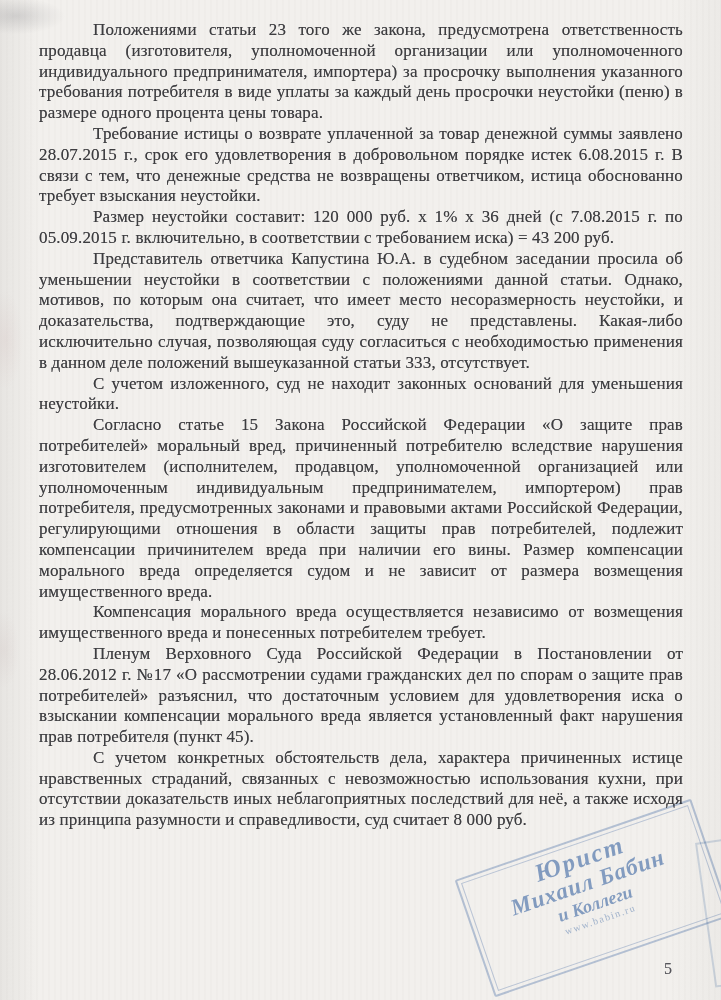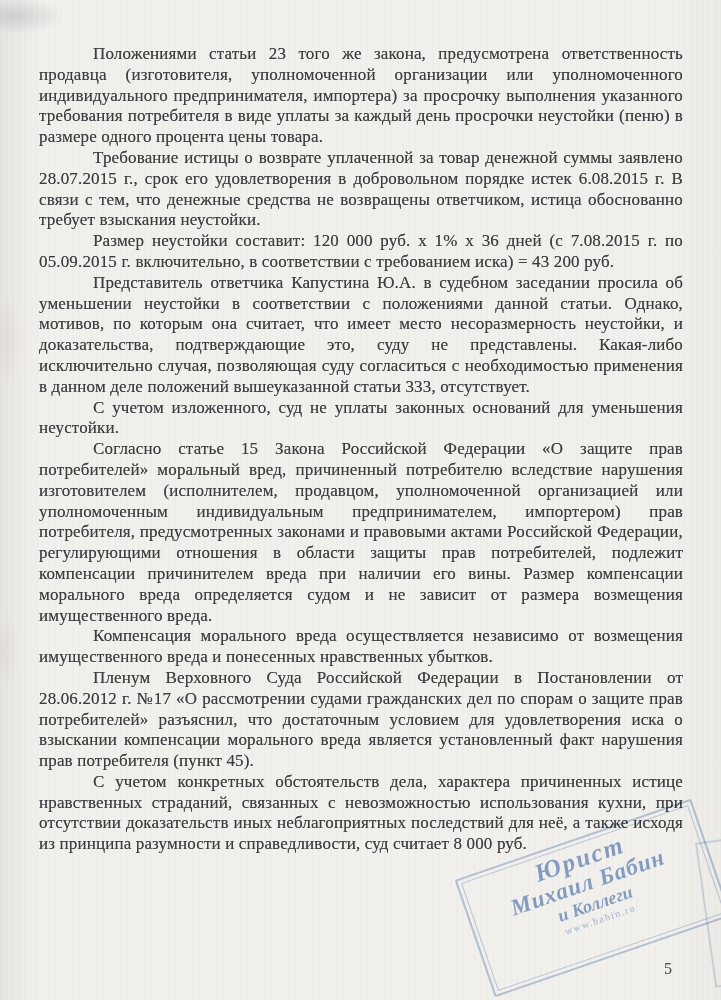--- a/index.html
+++ b/index.html
@@ -14,21 +14,21 @@
     overflow:hidden;
     background-color:#f1efec;
     background-image:
       radial-gradient(ellipse 70px 26px at 16px 16px, rgba(110,110,115,0.22), transparent 70%),
       radial-gradient(ellipse 26px 70px at 5px 340px, rgba(185,145,145,0.12), transparent 70%),
       radial-gradient(ellipse 22px 55px at 4px 650px, rgba(165,135,135,0.10), transparent 70%),
       repeating-linear-gradient(90deg, rgba(120,110,100,0.022) 0 2px, rgba(255,255,255,0) 2px 6px),
       linear-gradient(90deg, #e7e5e2 0px, #f2f0ed 40px, #f2f0ed 670px, #eceae7 721px);
   }
   .text-block {
-    position:absolute; left:39px; top:44px; width:644px;
+    position:absolute; left:39px; top:20px; width:644px;
     color:#3d3d40;
     font-size:17px; line-height:20.8px;
     text-align:justify;
     text-shadow:0 0 0.5px rgba(70,70,75,0.65);
     letter-spacing:0.15px;
   }
   .text-block p { margin:0; text-indent:54px; }
 
   .stamp {
     position:absolute; left:468px; top:836px;
@@ -72,23 +72,23 @@
 </head>
 <body>
 
 <div class="page">
 
   <div class="text-block">
     <p>Положениями статьи 23 того же закона, предусмотрена ответственность продавца (изготовителя, уполномоченной организации или уполномоченного индивидуального предпринимателя, импортера) за просрочку выполнения указанного требования потребителя в виде уплаты  за каждый день просрочки неустойки (пеню) в размере одного процента цены товара.</p>
     <p>Требование истицы о возврате уплаченной за товар денежной суммы заявлено 28.07.2015 г., срок его удовлетворения в добровольном порядке истек 6.08.2015 г. В связи с тем, что денежные средства не возвращены ответчиком, истица обоснованно требует взыскания неустойки.</p>
     <p>Размер неустойки составит: 120 000 руб. х 1% х 36 дней (с 7.08.2015 г. по 05.09.2015 г. включительно, в соответствии с требованием иска) = 43 200 руб.</p>
     <p>Представитель ответчика Капустина Ю.А. в судебном заседании просила об уменьшении неустойки в соответствии с положениями данной статьи. Однако, мотивов, по которым она считает, что имеет место несоразмерность неустойки, и доказательства, подтверждающие это, суду не представлены. Какая-либо исключительно случая, позволяющая суду согласиться с необходимостью применения в данном деле положений вышеуказанной статьи 333, отсутствует.</p>
-    <p>С учетом изложенного, суд не уплаты законных оснований для уменьшения неустойки.</p>
+    <p>С учетом изложенного, суд не находит законных оснований для уменьшения неустойки.</p>
     <p>Согласно статье 15 Закона Российской Федерации «О защите прав потребителей» моральный вред, причиненный потребителю вследствие нарушения изготовителем (исполнителем, продавцом, уполномоченной организацией или уполномоченным индивидуальным предпринимателем, импортером) прав потребителя, предусмотренных законами и правовыми актами Российской Федерации, регулирующими отношения в области защиты прав потребителей, подлежит компенсации причинителем вреда при наличии его вины. Размер компенсации морального вреда определяется судом и не зависит от размера возмещения имущественного вреда.</p>
-    <p>Компенсация морального вреда осуществляется независимо от возмещения имущественного вреда и понесенных нравственных убытков.</p>
+    <p>Компенсация морального вреда осуществляется независимо от возмещения имущественного вреда и понесенных потребителем требует.</p>
     <p>Пленум Верховного Суда Российской Федерации в Постановлении от 28.06.2012 г. №17 «О рассмотрении судами гражданских дел по спорам о защите прав потребителей» разъяснил, что достаточным условием для удовлетворения иска о взыскании компенсации морального вреда является установленный факт нарушения прав потребителя (пункт 45).</p>
     <p>С учетом конкретных обстоятельств дела, характера причиненных истице нравственных страданий, связанных с невозможностью использования кухни, при отсутствии доказательств иных неблагоприятных последствий для неё, а также исходя из принципа разумности и справедливости, суд считает 8 000 руб.</p>
   </div>
 
   <div class="stamp">
     <div class="inner-frame"></div>
     <div class="stamp-text">
       <div class="s1">Юрист</div>
       <div class="s2">Михаил Бабин</div>
       <div class="s3">и Коллеги</div>

